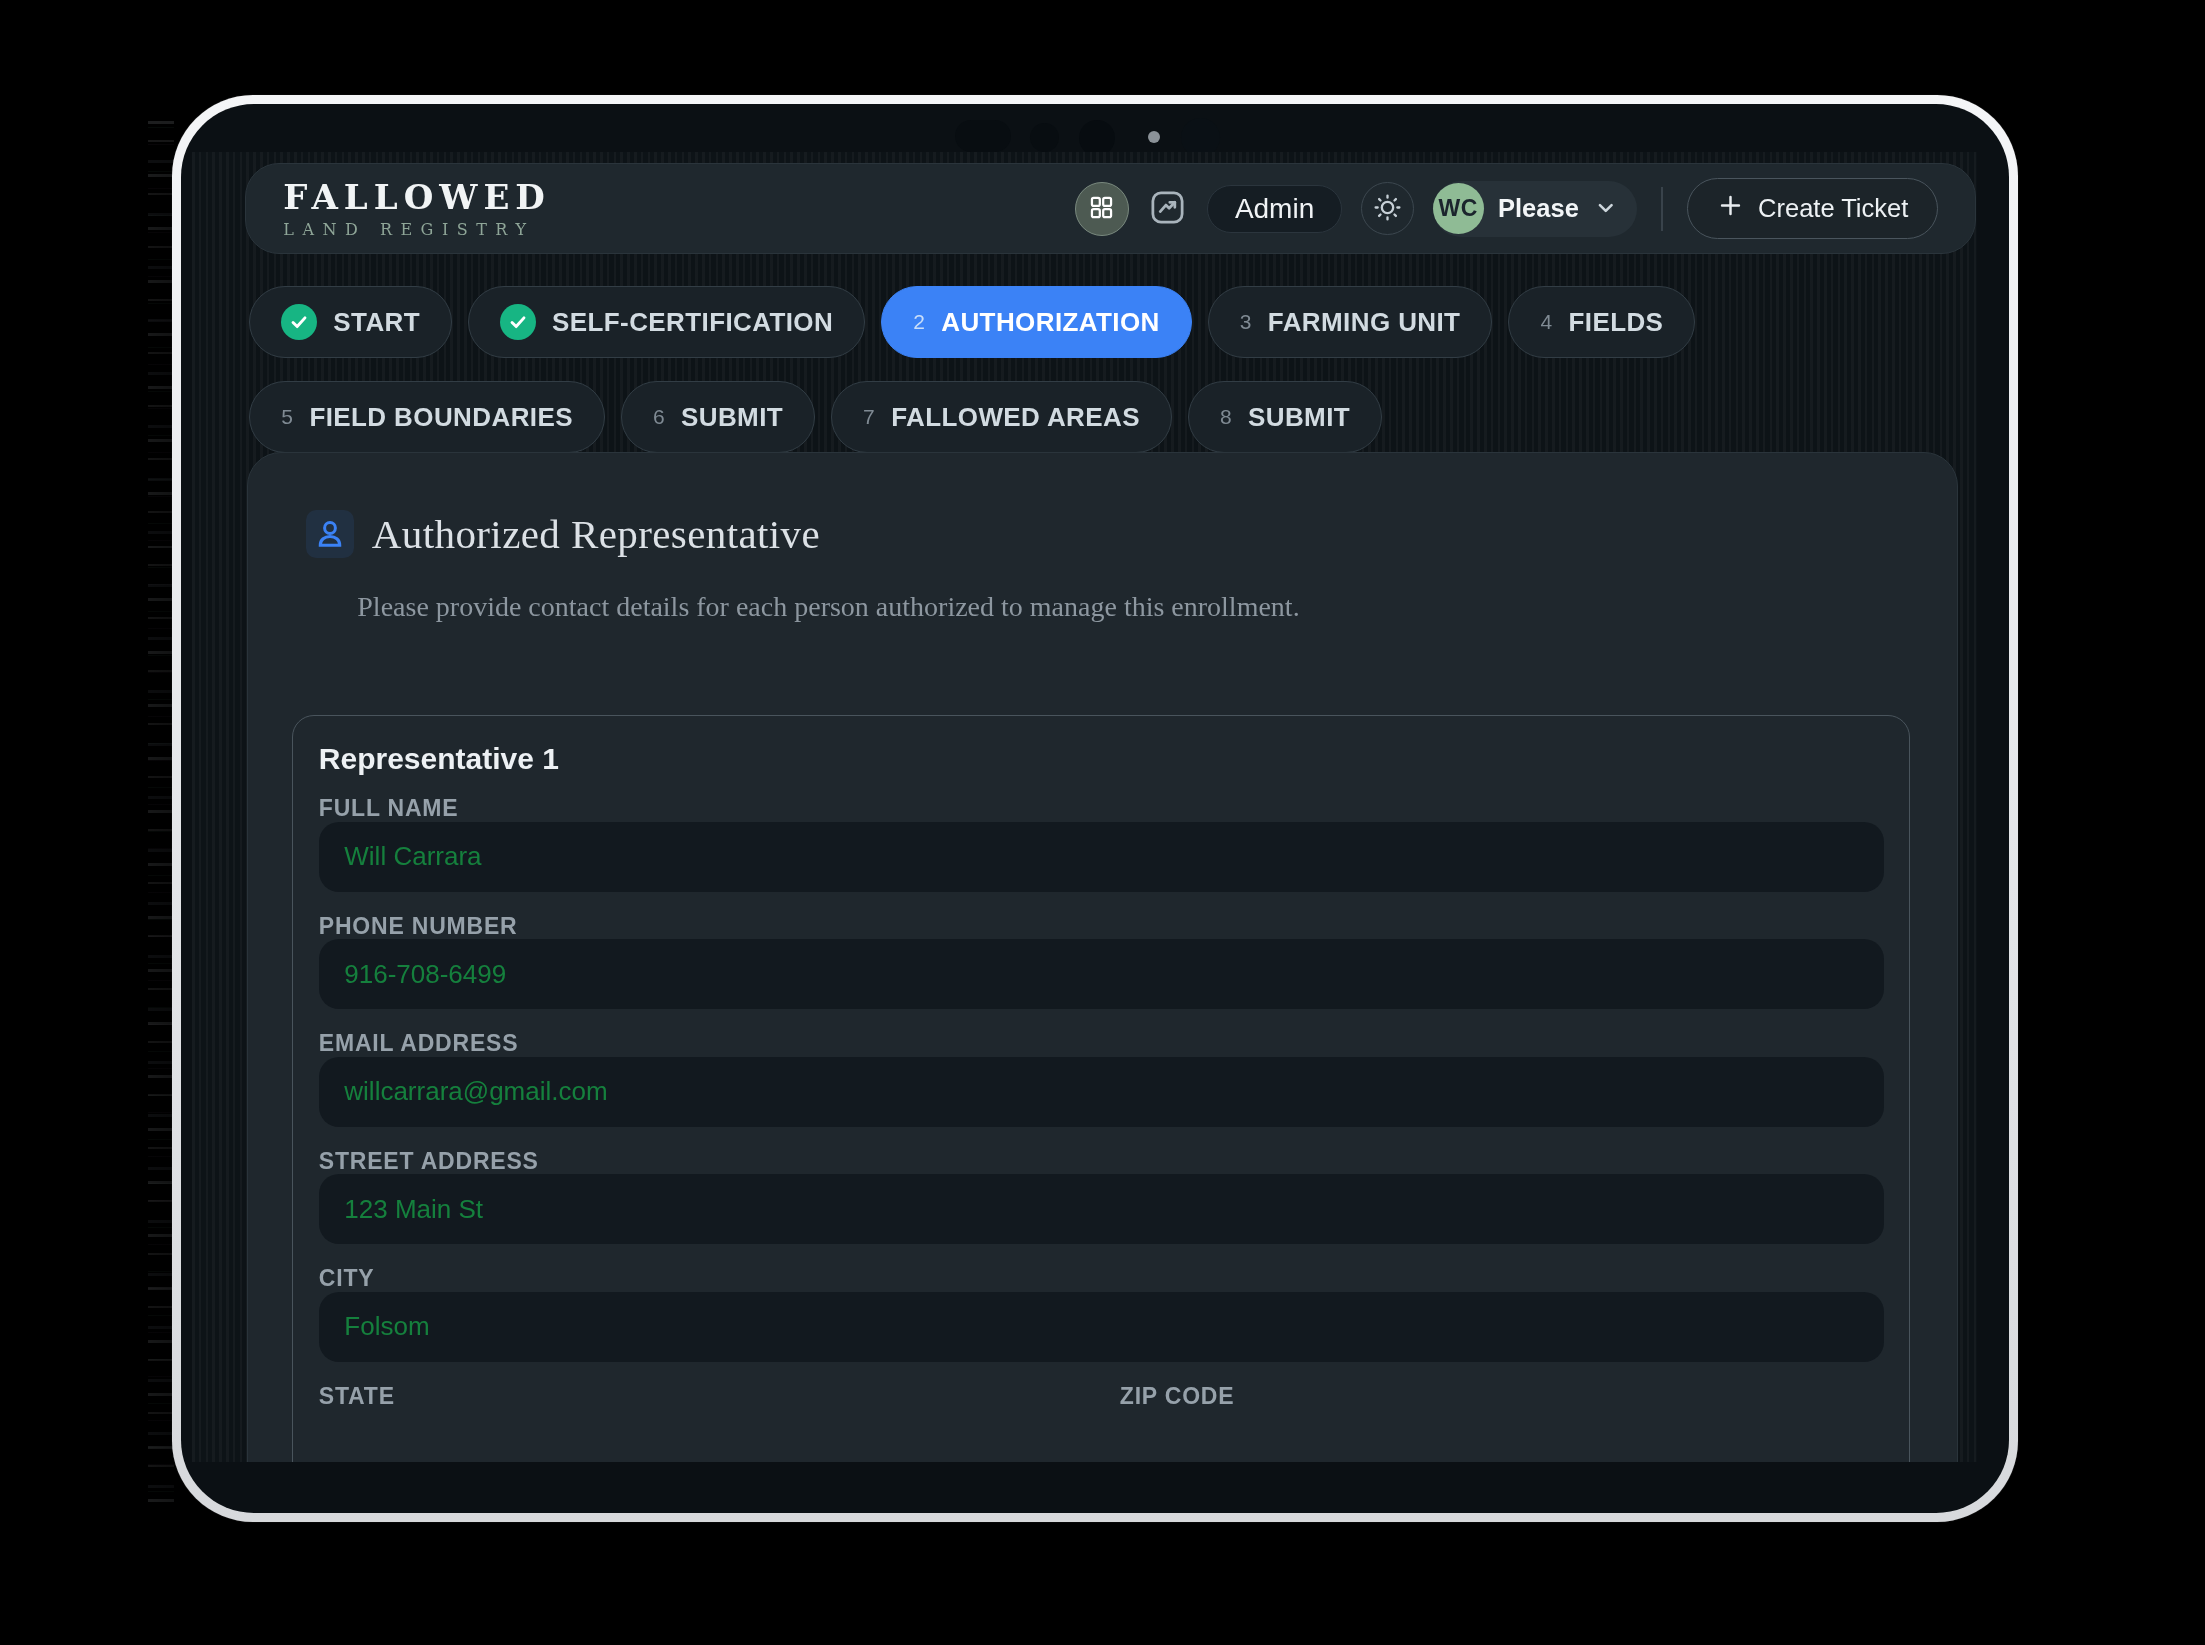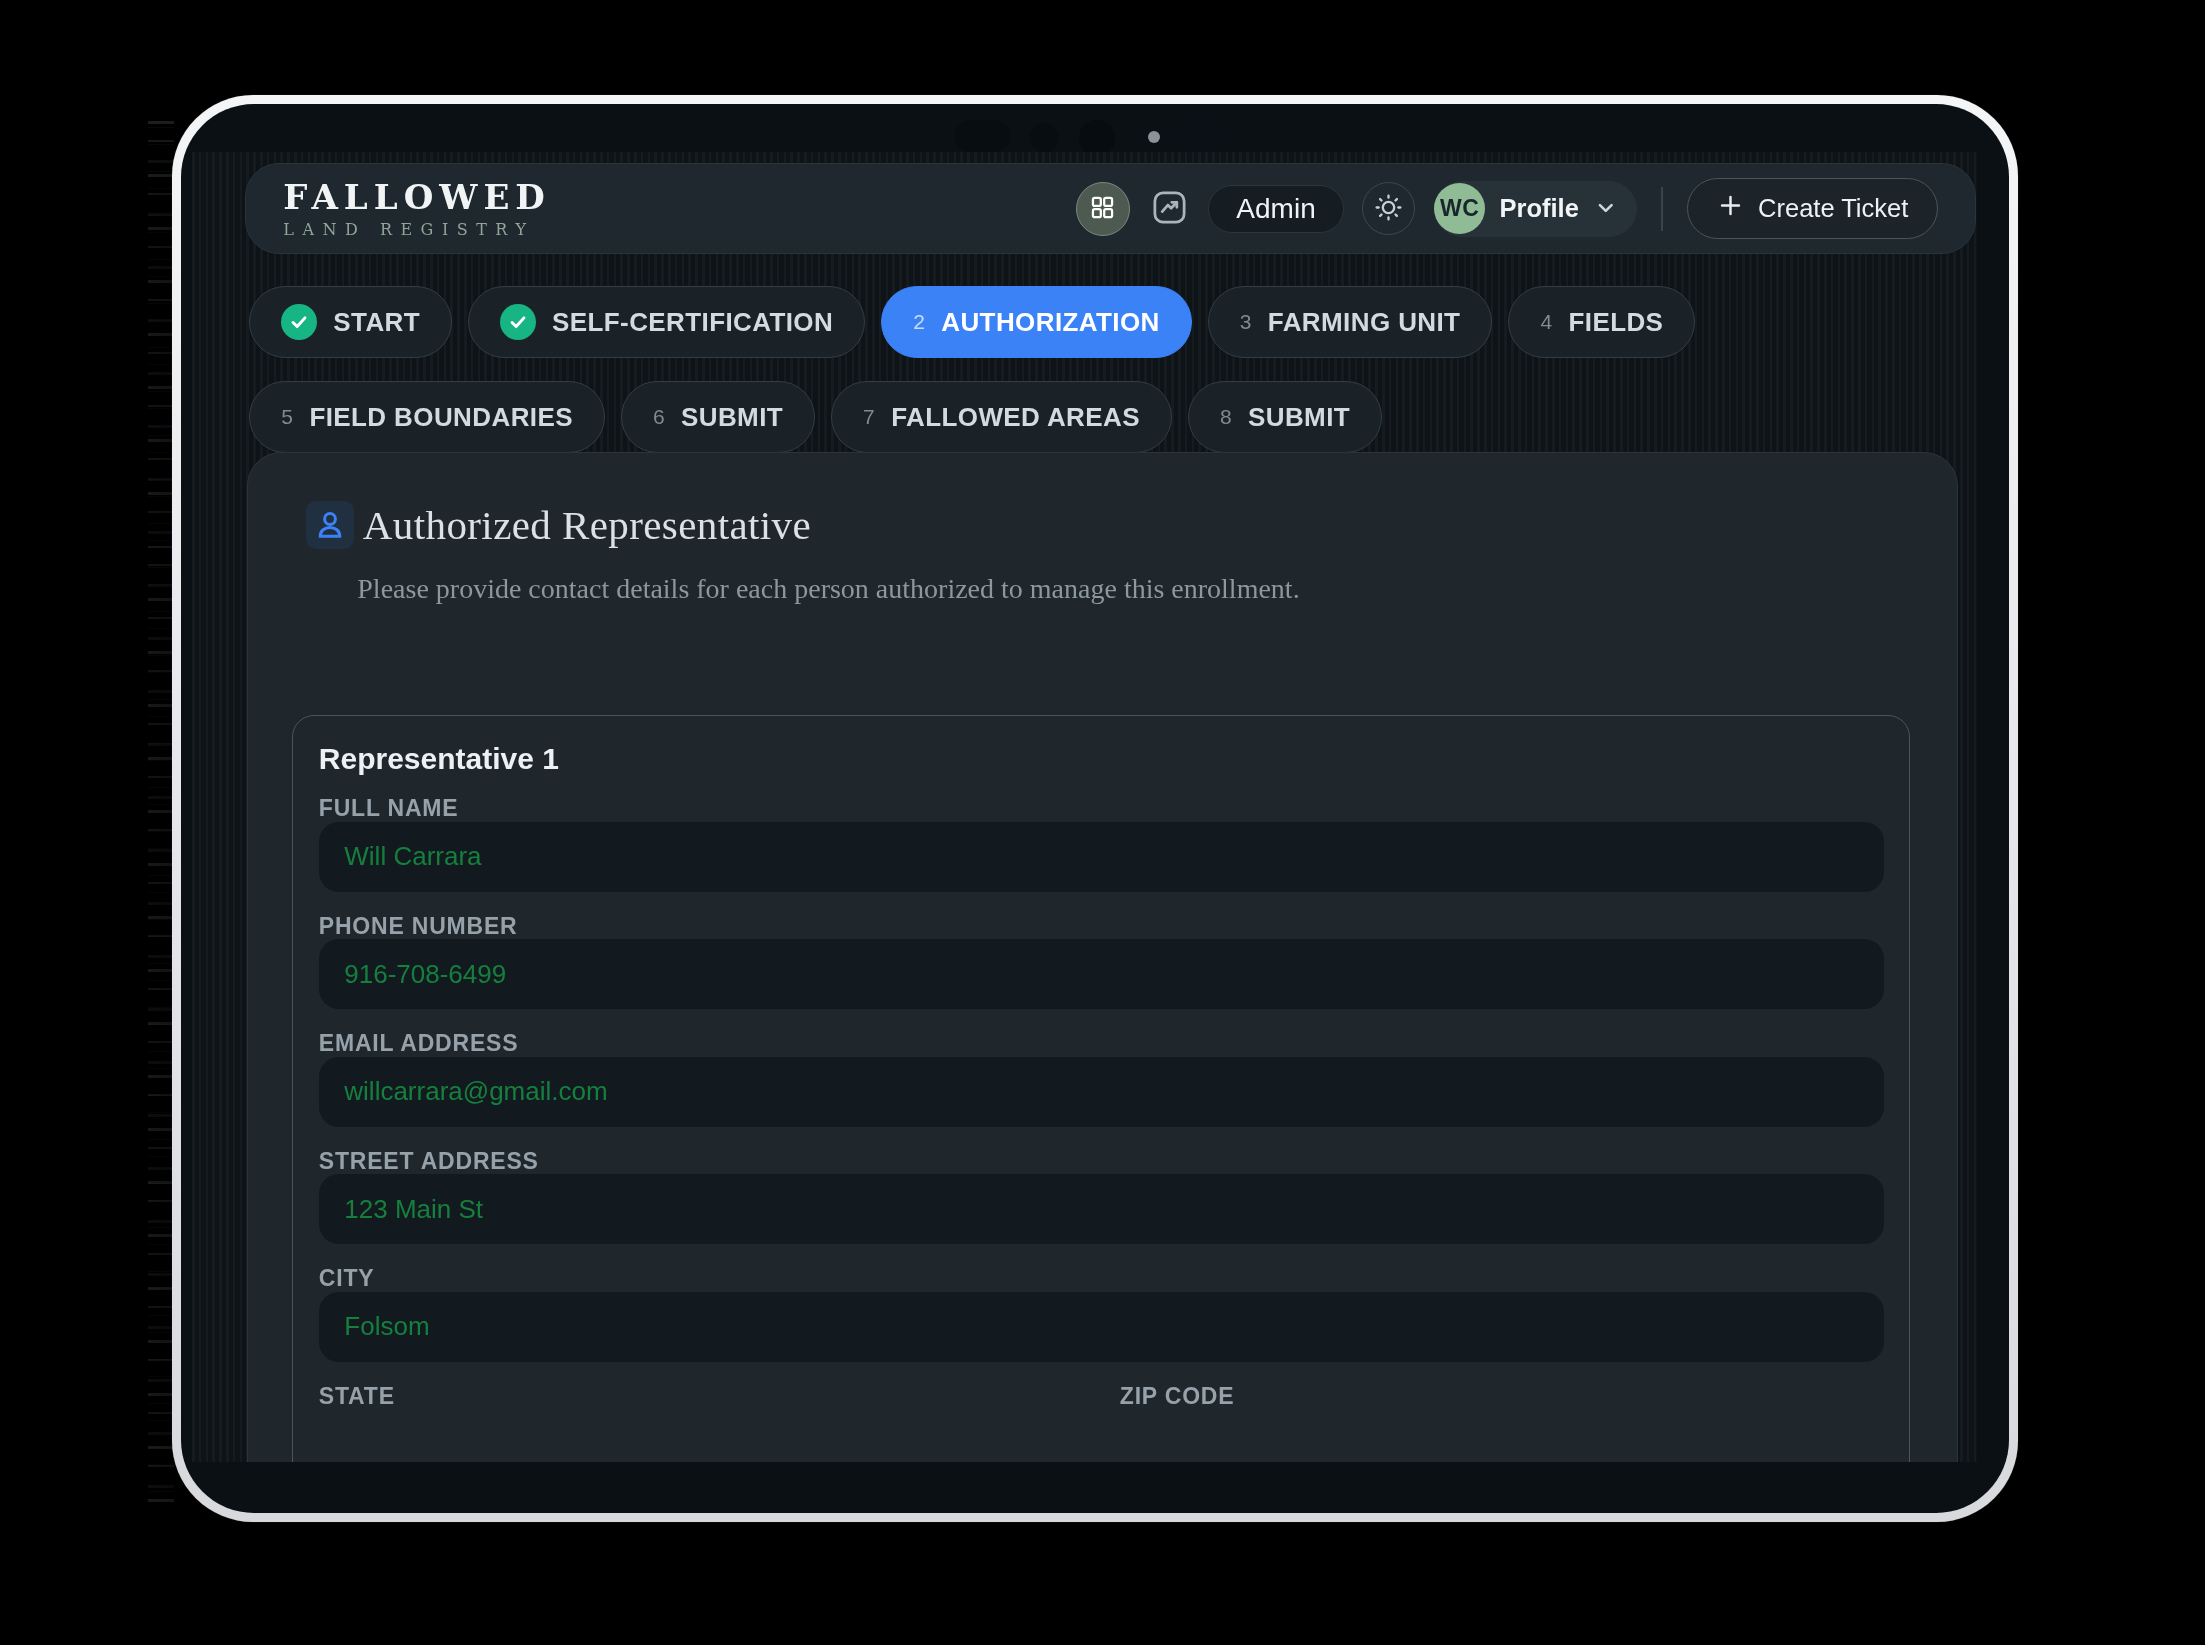--- a/index.html
+++ b/index.html
@@ -139,21 +139,21 @@
             <button class="icbtn btn-sun">
               <span>
                 <svg width="31" height="31" viewBox="0 0 24 24" fill="none" stroke="#c6cfd6" stroke-width="1.8" stroke-linecap="round">
                   <circle cx="12" cy="12" r="4.4"></circle>
                   <path d="M12 2.8v1.6M12 19.6v1.6M2.8 12h1.6M19.6 12h1.6M5.5 5.5l1.1 1.1M17.4 17.4l1.1 1.1M18.5 5.5l-1.1 1.1M6.6 17.4l-1.1 1.1"></path>
                 </svg>
               </span>
             </button>
             <button class="profile">
               <span class="avatar">WC</span>
-              <span class="profile-label">Profile</span>
+              <span class="profile-label">Please</span>
               <span>
                 <svg width="25.5" height="25.5" viewBox="0 0 24 24" fill="none" stroke="#cdd6dc" stroke-width="2.4" stroke-linecap="round" stroke-linejoin="round">
                   <path d="M6.5 9.5 L12 15 L17.5 9.5"></path>
                 </svg>
               </span>
             </button>
             <div class="vdiv"></div>
             <button class="btn-ticket">
               <span>
                 <svg width="27" height="27" viewBox="0 0 24 24" fill="none" stroke="#e8ecef" stroke-width="2.2" stroke-linecap="round">
@@ -217,21 +217,21 @@
         </nav>
 
         <section class="panel">
           <div class="panel-head">
             <span class="person-box">
               <svg width="36" height="36" viewBox="0 0 24 24" fill="none" stroke="#3b82f6" stroke-width="2" stroke-linecap="round">
                 <circle cx="12" cy="8" r="3.6"></circle>
                 <path d="M5.5 19.5 C5.5 15.8 8.4 13.6 12 13.6 C15.6 13.6 18.5 15.8 18.5 19.5 Z"></path>
               </svg>
             </span>
-            <h1 class="panel-title" style="margin:0;">Authorized Representative</h1>
+            <h1 class="panel-title" style="margin:9px;">Authorized Representative</h1>
           </div>
           <p class="panel-sub">Please provide contact details for each person authorized to manage this enrollment.</p>
 
           <div class="card">
             <div class="card-title">Representative 1</div>
 
             <div class="f-label first">FULL NAME</div>
             <input class="f-input" type="text" readonly="" value="Will Carrara" style="">
 
             <div class="f-label">PHONE NUMBER</div>

